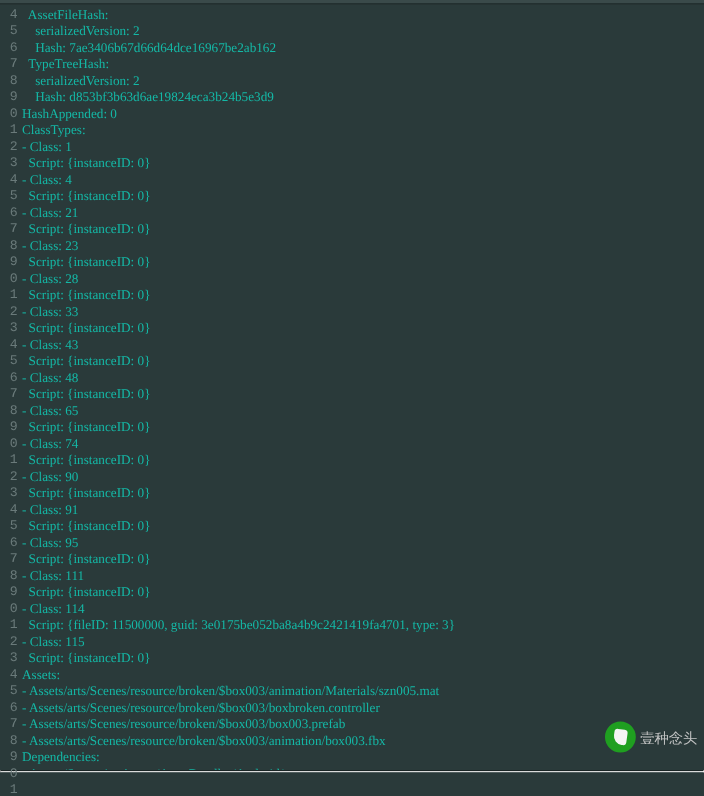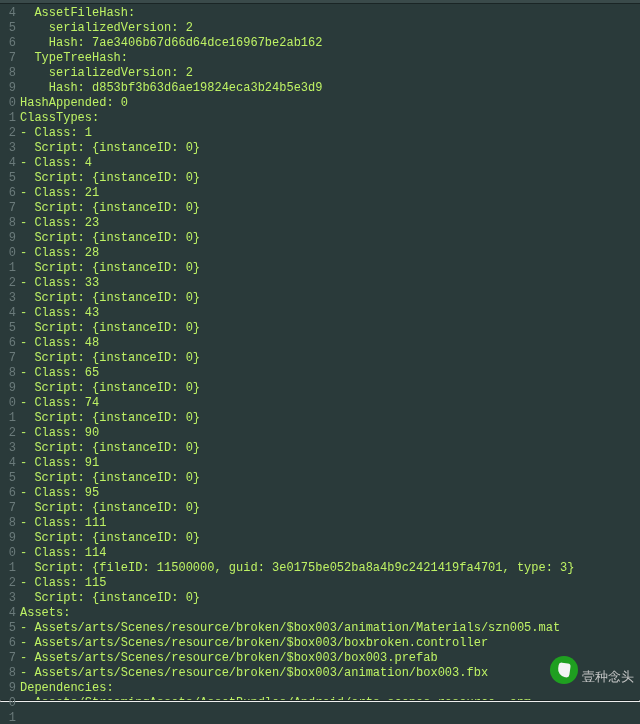--- a/index.html
+++ b/index.html
@@ -31,31 +31,31 @@
       padding-right: 4px;
       flex-shrink: 0;
       user-select: none;
     }
     .gutter div { height: 15px; }
     .content {
       flex: 1;
       white-space: pre;
       overflow: hidden;
     }
-    .line { height: 15px; color: #bef264; }
+    .line { height: 15px; color: #14b8a6; font-family: Liberation Serif, serif; }
     .divider {
       border-top: 1px solid #1a2525;
       margin: 0;
     }
     .watermark {
       position: absolute;
       right: 6px;
       bottom: 40px;
       display: flex;
-      align-items: flex-end;
+      align-items: center;
       gap: 4px;
       opacity: 0.95;
     }
     .wm-circle {
       width: 28px;
       height: 28px;
       border-radius: 50%;
       background: #1fa51f;
       display: grid;
       place-items: center;

